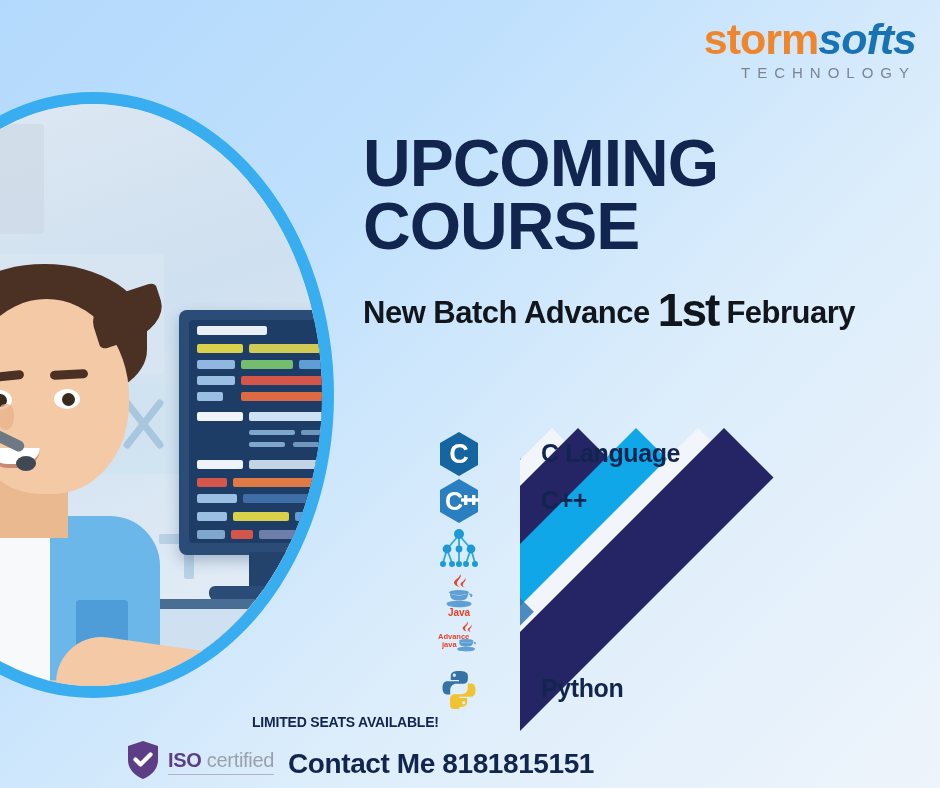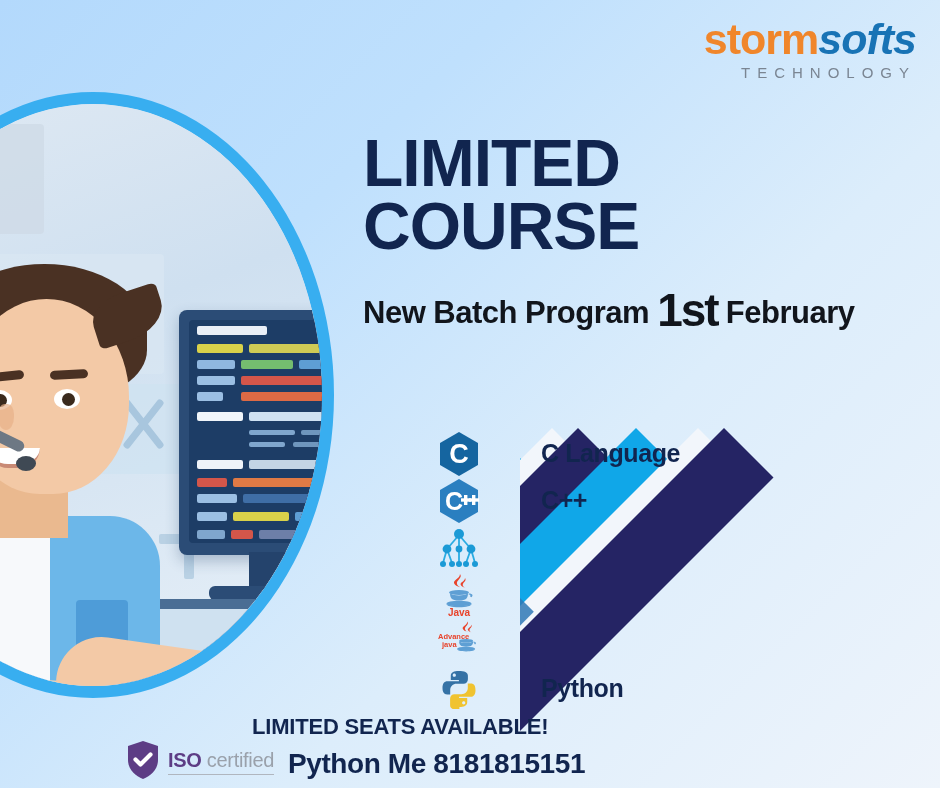--- a/index.html
+++ b/index.html
@@ -89,21 +89,21 @@
   .batch .big{font-size:46px;font-weight:700;letter-spacing:-2px;vertical-align:-3px;}
   .script{margin-top:14px;margin-left:22px;font-family:"DejaVu Serif",serif;font-style:italic;font-size:20px;color:#16365e;letter-spacing:.5px;}
 
   
   .courses{position:absolute;left:436px;top:430px;}
   .course{display:flex;align-items:center;height:47px;}
   .c-icon{width:46px;height:42px;display:flex;align-items:center;justify-content:center;margin-right:12px;flex:0 0 46px;}
   .c-label{font-size:25px;font-weight:700;color:#11254f;letter-spacing:-.4px;margin-left:47px;}
 
   
-  .seats{position:absolute;left:252px;top:714px;font-size:22px;font-weight:700;color:#11254f;letter-spacing:-.2px;}
+  .seats{position:absolute;left:252px;top:714px;font-size:14px;font-weight:700;color:#11254f;letter-spacing:-.2px;}
   .iso{position:absolute;left:126px;top:740px;display:flex;align-items:center;}
   .iso-text{margin-left:8px;font-size:20px;letter-spacing:-.3px;border-bottom:1.5px solid #b0b6bf;padding-bottom:2px;}
   .iso-iso{color:#5d3d85;font-weight:700;}
   .iso-cert{color:#9aa1ab;font-weight:400;}
   .contact{position:absolute;left:288px;top:748px;font-size:28px;font-weight:700;color:#11254f;letter-spacing:-.4px;}
 </style>
 </head>
 <body>
 
 <div id="poster">
@@ -202,25 +202,25 @@
     </div>
   </div>
 
   <div class="logo">
     <div class="logo-main"><span class="logo-storm">storm</span><span class="logo-softs">softs</span></div>
     <div class="logo-sub">TECHNOLOGY</div>
   </div>
 
   <div class="content">
     <div class="title">
-      <div>LIMITED</div>
+      <div>UPCOMING</div>
       <div>COURSE</div>
     </div>
     <div class="batch">
-      <span>New Batch Program</span>
+      <span>New Batch Advance</span>
       <span class="big">1st</span>
       <span>February</span>
     </div>
   </div>
 
   <div class="courses">
 
     <div class="course">
       <span class="c-icon">
         <svg width="42" height="46" viewBox="0 0 42 46">
@@ -333,17 +333,17 @@
           <path d="M9.5 19.5l5 5 10-10" stroke="#ffffff" stroke-width="4.2" fill="none" stroke-linecap="round" stroke-linejoin="round"></path>
         </svg>
     </span>
     <span class="iso-text">
       <span class="iso-iso">ISO</span>
       <span class="iso-cert">certified</span>
     </span>
   </div>
 
   <div class="contact">
-    <span>Python Me</span>
+    <span>Contact Me</span>
     <span>8181815151</span>
   </div>
 
 </div>
 
 </body></html>

